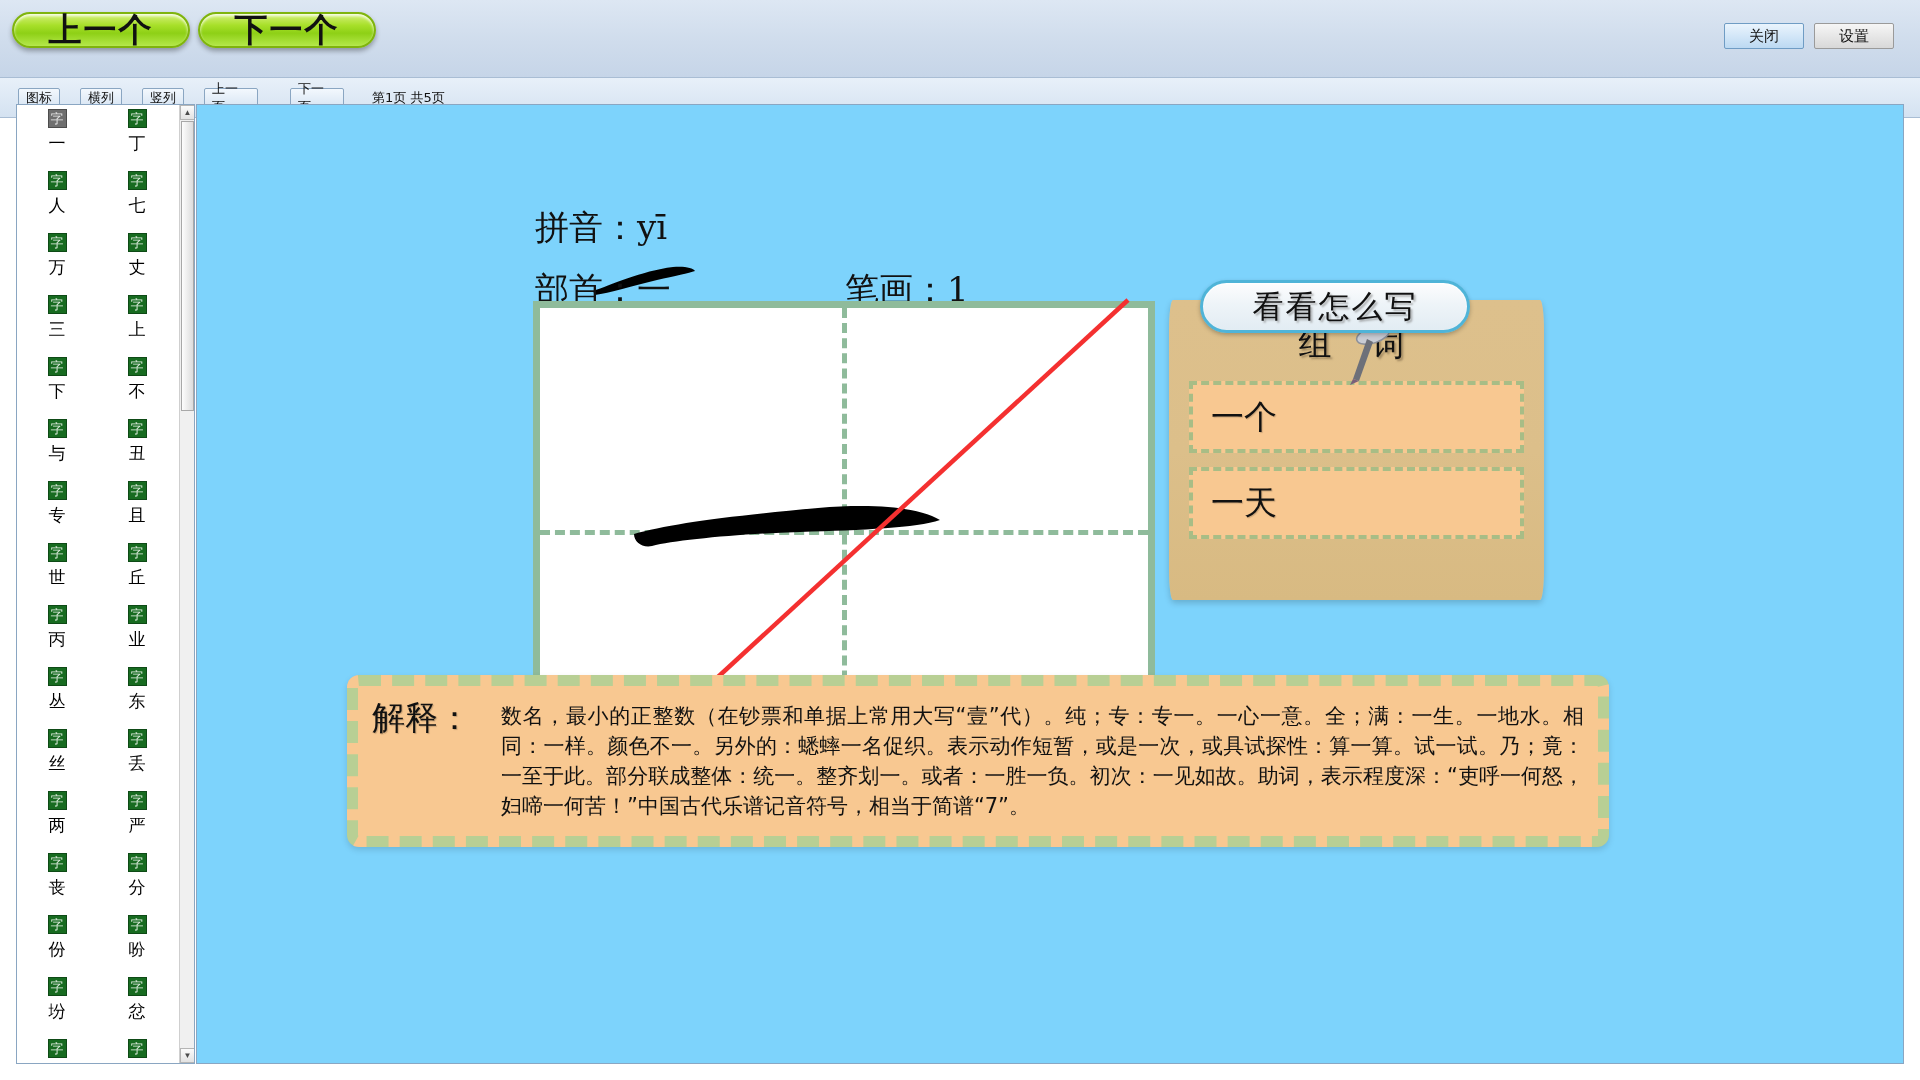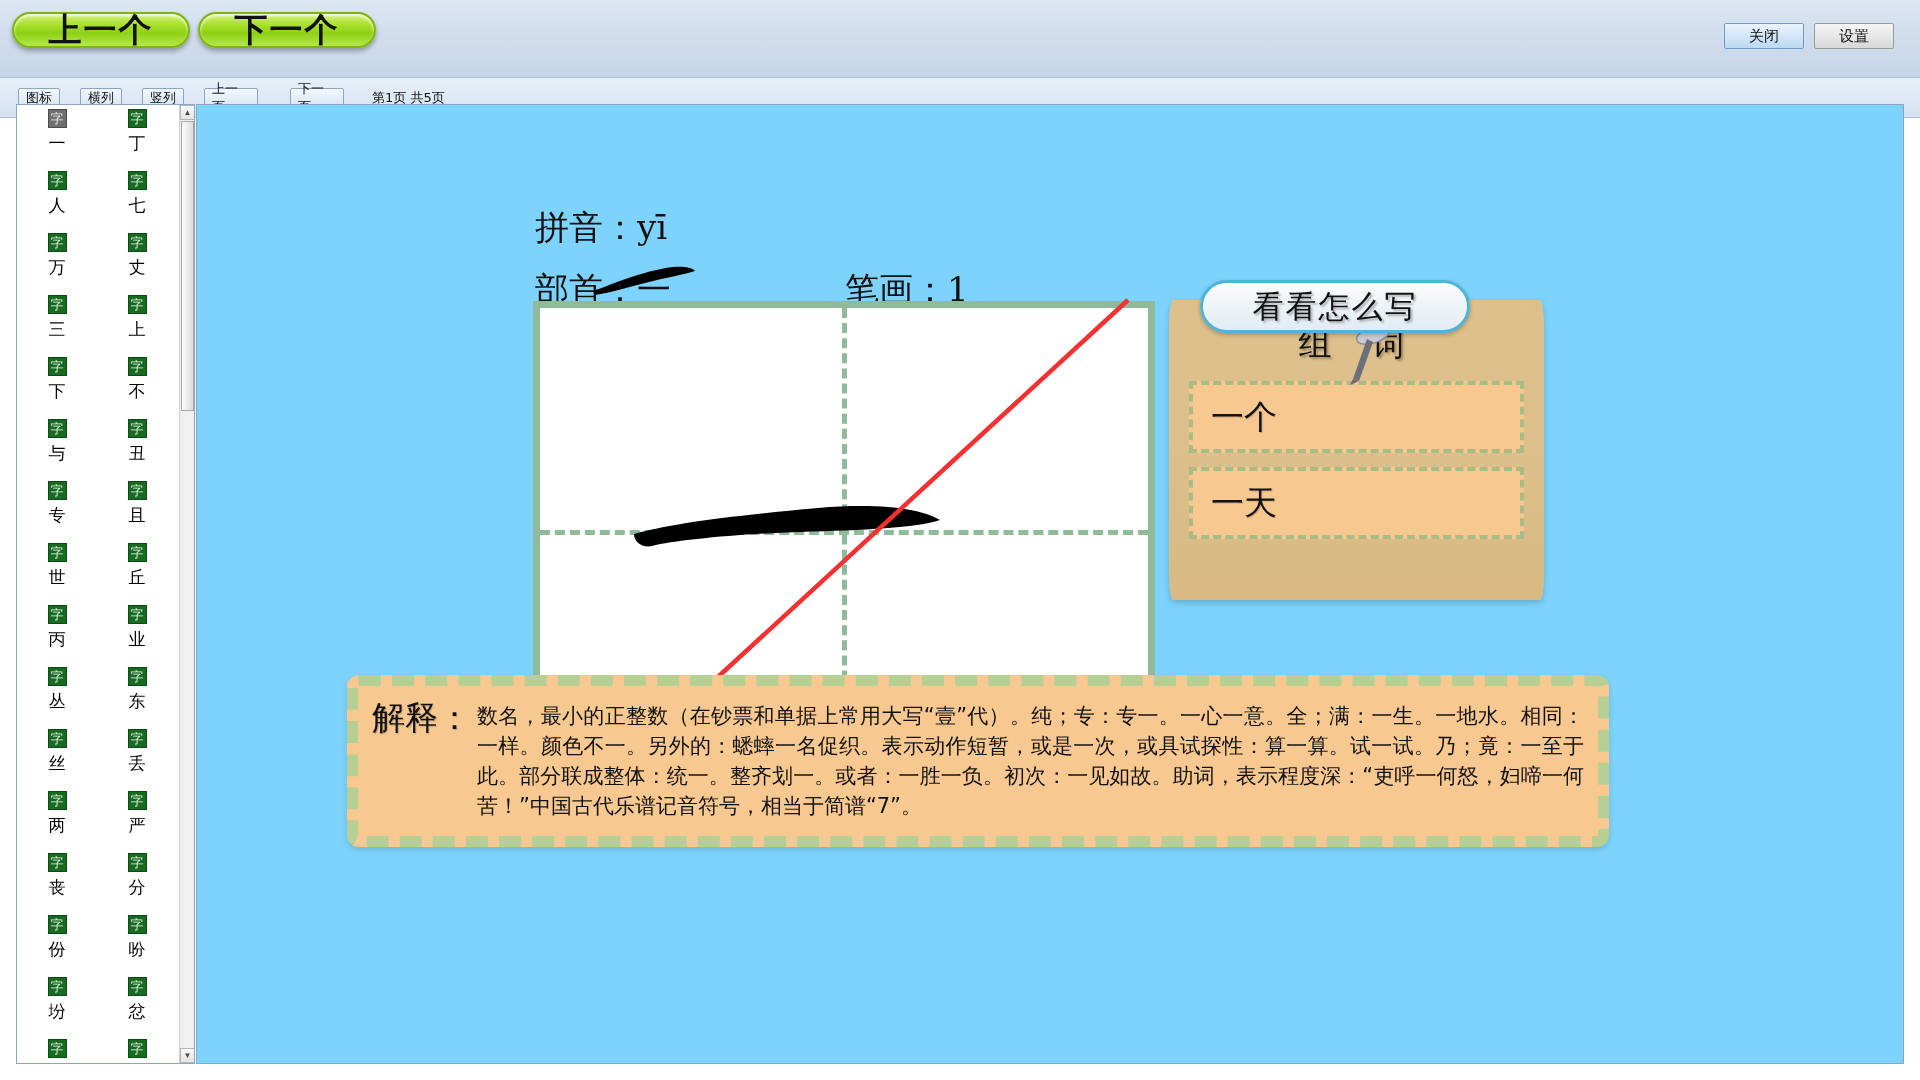--- a/index.html
+++ b/index.html
@@ -202,21 +202,21 @@
   }
   #expl-label {
     flex: 0 0 auto; font-size: 33px; color: #111; white-space: nowrap;
     font-family: "DejaVu Serif", serif; margin-right: 6px;
     line-height: 44px;
     text-shadow: 1px 1px 1px rgba(0,0,0,.2);
   }
   #expl-body {
     flex: 1 1 auto; font-size: 21px; line-height: 30px; color: #111;
     font-family: "DejaVu Sans", sans-serif;
-    text-align: justify; padding-top: 5px;
+    text-align: justify; padding-top: 5px; margin-left: 24px;
   }
 </style>
 </head>
 <body>
 
 <div id="topbar">
   <div class="nav-btn" id="btn-prev">
     <span>上一个</span>
   </div>
   <div class="nav-btn" id="btn-next">

